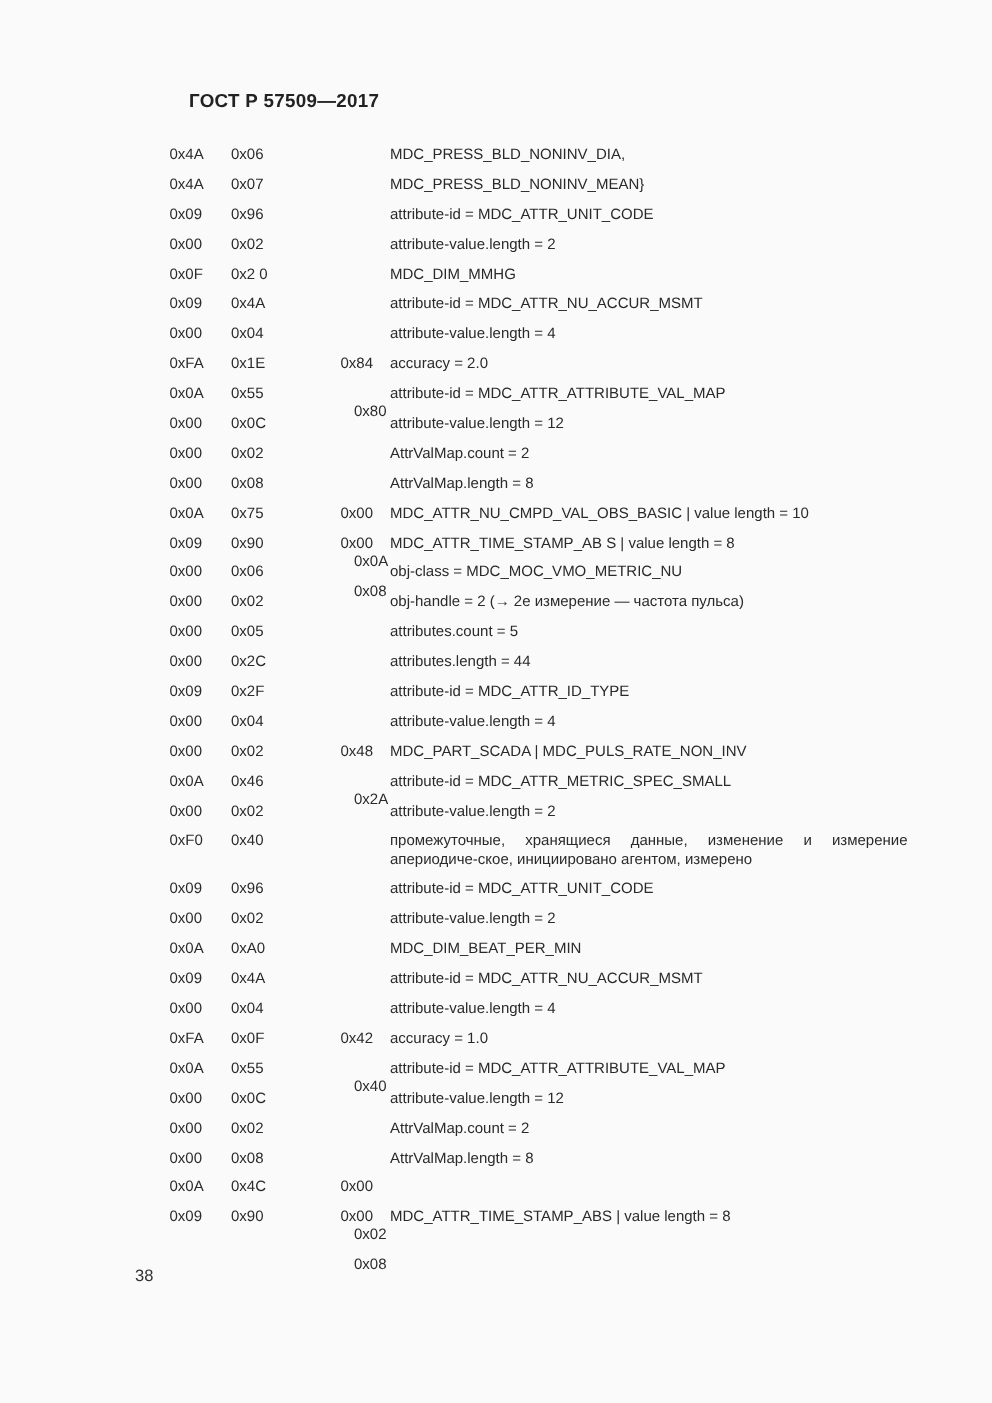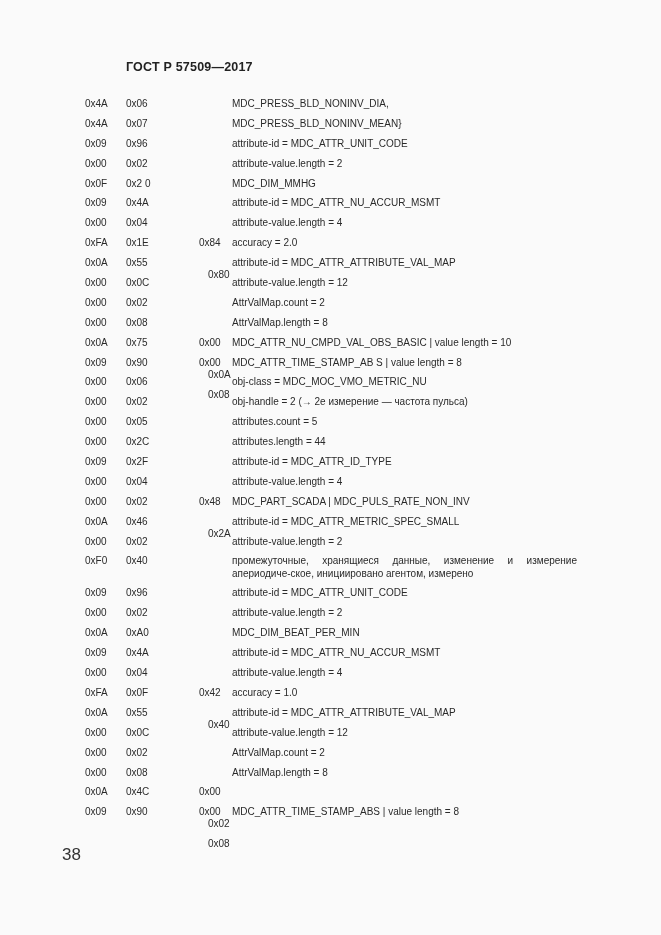--- a/index.html
+++ b/index.html
@@ -23,20 +23,21 @@
       font-weight: bold;
       color: #222;
       letter-spacing: 0.2px;
       padding-left: 48px;
     }
     .rows {
       position: absolute;
       left: 0;
       top: 94px;
       width: 591px;
+      padding-left: 28px;
     }
     .row {
       position: relative;
       height: 19.9px;
       font-size: 10px;
       line-height: 19.9px;
     }
     .row.tall {
       height: 32px;
     }
@@ -50,23 +51,23 @@
     .c3 { left: 167px; margin-left: 32px; }
     .c4 { left: 208px; margin-top: 32px; }
     .c5 { left: 232px; width: 345px; white-space: normal; }
     .row.tall .c5 {
       line-height: 13px;
       top: 3px;
       text-align: justify;
     }
     .page-num {
       position: absolute;
-      left: 62px;
+      left: 90px;
       top: 845px;
-      font-size: 17px;
+      font-size: 11px;
       color: #333;
     }
   </style>
 </head>
 <body>
 
 <div class="header">ГОСТ Р 57509—2017</div>
 
 <div class="rows" id="rows">
     <div class="row">

